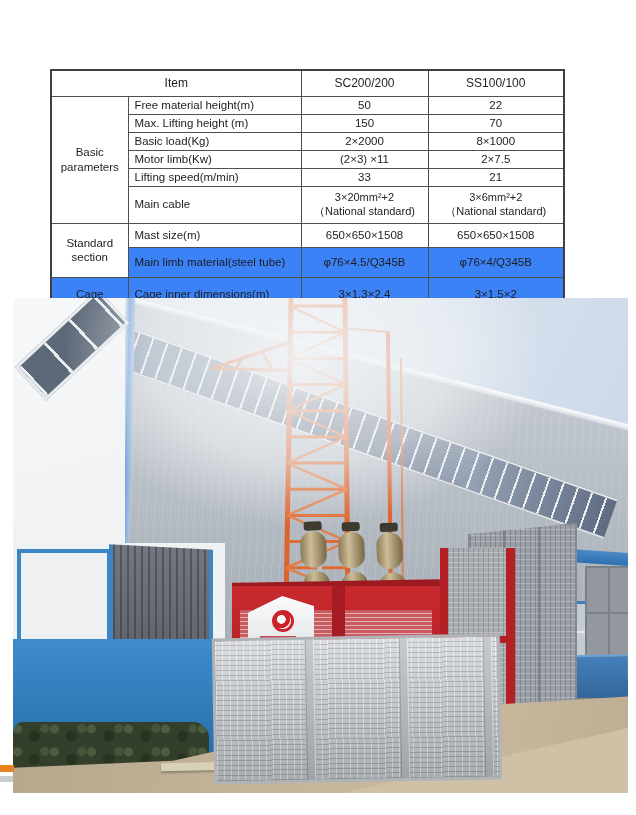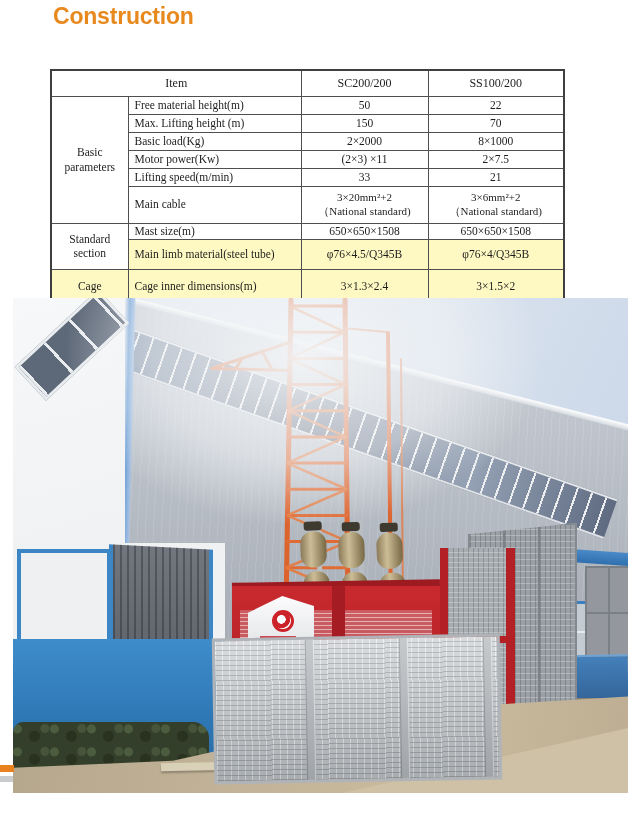--- a/index.html
+++ b/index.html
@@ -5,28 +5,28 @@
   html,body{margin:0;padding:0;background:#ffffff;}
   .page{position:relative;width:636px;height:815px;background:#fff;overflow:hidden;
         font-family:"Liberation Sans",sans-serif;}
 
   
   .title{position:absolute;left:53px;top:4px;color:#E8891E;font-size:23px;
          font-weight:700;line-height:1.12;letter-spacing:-.2px;}
 
   
   .spec{position:absolute;left:50px;top:69px;width:513px;border-collapse:collapse;
-        table-layout:fixed;border:2px solid #3f3f3f;font-family:Liberation Serif, serif;}
+        table-layout:fixed;border:2px solid #3f3f3f;}
   .spec td,.spec th{border:1px solid #4f4f4f;font-size:11.5px;font-weight:400;
         color:#1d1d1d;text-align:center;vertical-align:middle;padding:0 2px;line-height:1.22;}
   .spec .lbl{text-align:left;padding-left:6px;}
   .spec .pre{white-space:pre-line;font-size:11px;}
-  .r-h{height:26px}.r-s{height:18px}.r-cable{height:37px}.r-mast{height:16px}
+  .r-h{height:26px}.r-s{height:18px}.r-cable{height:37px}.r-mast{height:24px}
   .r-limb{height:30px}.r-cage{height:34px}
-  .tint{background:#fef9c3;padding-left:24px;}
+  .tint{background:#3b82f6;padding-left:24px;}
   .spec th{font-size:12px;}
 
   
   .photo{position:absolute;left:13px;top:298px;width:615px;height:495px;overflow:hidden;background:#dfe6ef;}
   .photo *{position:absolute;}
 
   .sky{left:0;top:0;width:615px;height:495px;
        background:linear-gradient(115deg,#e9edf2 0%,#dce4ee 45%,#c4d3e7 100%);}
 
   .wall-right{left:0;top:0;width:615px;height:495px;
@@ -139,54 +139,53 @@
   
   .accent-orange{position:absolute;left:0;top:765px;width:14px;height:7px;background:#E8821E;}
   .accent-gray{position:absolute;left:0;top:776px;width:13px;height:6px;background:#C9CDD0;}
 </style>
 </head>
 <body>
 
 <div class="page">
 
   <div class="title">
-    <div>Construction</div>
   </div>
 
   <table class="spec">
     <colgroup>
         <col style="width:77px">
         <col style="width:173px">
         <col style="width:127px">
         <col style="width:136px">
       </colgroup>
     <tbody>
         <tr class="r-h">
       <th colspan="2">Item</th>
       <th>SC200/200</th>
-      <th>SS100/200</th>
+      <th>SS100/100</th>
     </tr>
     <tr class="r-s">
       <td rowspan="6">Basic parameters</td>
       <td class="lbl">Free material height(m)</td>
       <td>50</td>
       <td>22</td>
     </tr>
     <tr class="r-s">
       <td class="lbl">Max. Lifting height (m)</td>
       <td>150</td>
       <td>70</td>
     </tr>
     <tr class="r-s">
       <td class="lbl">Basic load(Kg)</td>
       <td>2×2000</td>
       <td>8×1000</td>
     </tr>
     <tr class="r-s">
-      <td class="lbl">Motor power(Kw)</td>
+      <td class="lbl">Motor limb(Kw)</td>
       <td>(2×3) ×11</td>
       <td>2×7.5</td>
     </tr>
     <tr class="r-s">
       <td class="lbl">Lifting speed(m/min)</td>
       <td>33</td>
       <td>21</td>
     </tr>
     <tr class="r-cable">
       <td class="lbl">Main cable</td>

